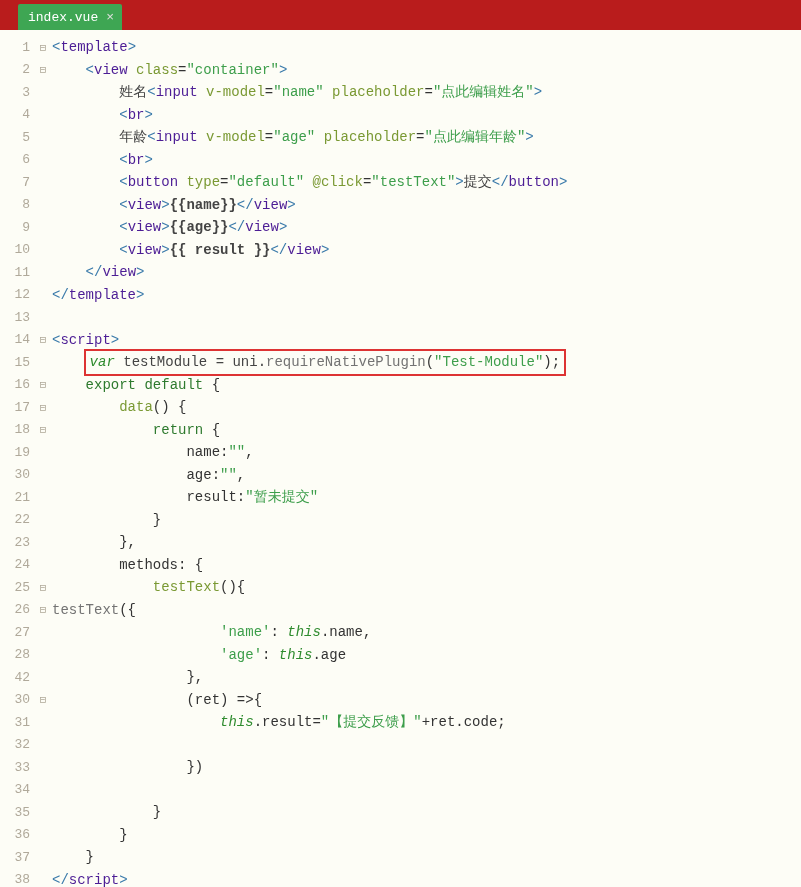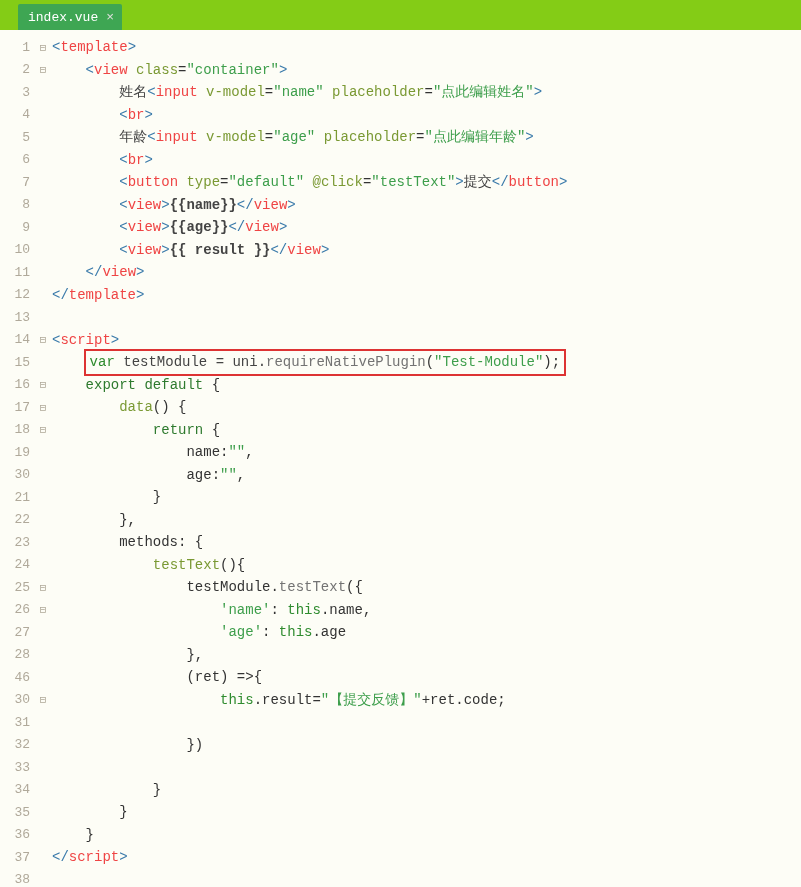--- a/index.html
+++ b/index.html
@@ -11,21 +11,21 @@
   }
   .editor {
     display: flex;
     flex-direction: column;
     width: 801px;
     height: 887px;
     background: #fdfdf6;
   }
   .tab-bar {
     display: flex;
-    background: #84cc16;
+    background: #b91c1c;
     padding: 4px 1px 0 18px;
     height: 30px;
   }
   .tab {
     display: flex;
     align-items: center;
     background: #3ea653;
     color: #fff;
     padding: 3px 8px 3px 10px;
     font-size: 13px;
@@ -68,26 +68,26 @@
     height: 22.5px;
     display: flex;
     align-items: center;
   }
   .gutter .line, .fold-col .line { justify-content: flex-end; padding-right: 2px; }
   .fold-col .line { justify-content: center; }
   .code-col .line { white-space: pre; }
 
   
   .tag-bracket { color: #3a7aaa; }
-  .tag-name { color: #ef4444; }
+  .tag-name { color: #4c1d95; }
   .attr-name { color: #7a9933; }
   .attr-val { color: #3d9e4b; }
   .text-plain { color: #444; }
   .expr { color: #444; font-weight: bold; }
-  .kw { color: #2e8b2e; }
+  .kw { color: #2e8b2e; font-style: italic; }
   .kw-dark { color: #2e7a2e; text-align: center; }
   .ident { color: #444; }
   .func { color: #737373; }
   .func2 { color: #7a9933; }
   .str { color: #3d9e4b; }
 
   .hl-box {
     border: 2px solid #d33;
     padding: 0 4px;
     margin-left: -2px;
@@ -128,21 +128,21 @@
         <div class="line">19</div>
         <div class="line">30</div>
       <div class="line">21</div>
         <div class="line">22</div>
         <div class="line">23</div>
         <div class="line">24</div>
         <div class="line">25</div>
       <div class="line">26</div>
         <div class="line">27</div>
         <div class="line">28</div>
-        <div class="line">46</div>
+        <div class="line">42</div>
         <div class="line">30</div>
       <div class="line">31</div>
         <div class="line">32</div>
         <div class="line">33</div>
         <div class="line">34</div>
         <div class="line">35</div>
       <div class="line">36</div>
         <div class="line">37</div>
         <div class="line">38</div>
     </div>
@@ -202,25 +202,26 @@
       <div class="line"><span class="tag-bracket">    &lt;/</span><span class="tag-name">view</span><span class="tag-bracket">&gt;</span></div>
       <div class="line"><span class="tag-bracket">&lt;/</span><span class="tag-name">template</span><span class="tag-bracket">&gt;</span></div>
       <div class="line"></div>
       <div class="line"><span class="tag-bracket">&lt;</span><span class="tag-name">script</span><span class="tag-bracket">&gt;</span></div>
       <div class="line"><span>    </span><span class="hl-box"><span class="kw">var</span><span class="ident"> testModule = uni.</span><span class="func">requireNativePlugin</span><span>(</span><span class="str">"Test-Module"</span><span>);</span></span></div>
       <div class="line"><span>    </span><span class="kw-dark">export</span><span> </span><span class="kw-dark">default</span><span> {</span></div>
       <div class="line"><span>        </span><span class="func2">data</span><span>() {</span></div>
       <div class="line"><span>            </span><span class="kw-dark">return</span><span> {</span></div>
       <div class="line"><span>                name:</span><span class="str">""</span><span>,</span></div>
       <div class="line"><span>                age:</span><span class="str">""</span><span>,</span></div>
+      <div class="line"><span>                result:</span><span class="str">"暂未提交"</span></div>
       <div class="line"><span>            }</span></div>
       <div class="line"><span>        },</span></div>
       <div class="line"><span>        methods: {</span></div>
       <div class="line"><span>            </span><span class="func2">testText</span><span>(){</span></div>
-      <div class="line"><span>                testModule.</span><span class="func">testText</span><span>({</span></div>
+      <div class="line"><span class="func">testText</span><span>({</span></div>
       <div class="line"><span>                    </span><span class="str">'name'</span><span>: </span><span class="kw">this</span><span>.name,</span></div>
       <div class="line"><span>                    </span><span class="str">'age'</span><span>: </span><span class="kw">this</span><span>.age</span></div>
       <div class="line"><span>                },</span></div>
       <div class="line"><span>                (ret) =&gt;{</span></div>
       <div class="line"><span>                    </span><span class="kw">this</span><span>.result=</span><span class="str">"【提交反馈】"</span><span>+ret.code;</span></div>
       <div class="line"></div>
       <div class="line"><span>                })</span></div>
       <div class="line"></div>
       <div class="line"><span>            }</span></div>
       <div class="line"><span>        }</span></div>

